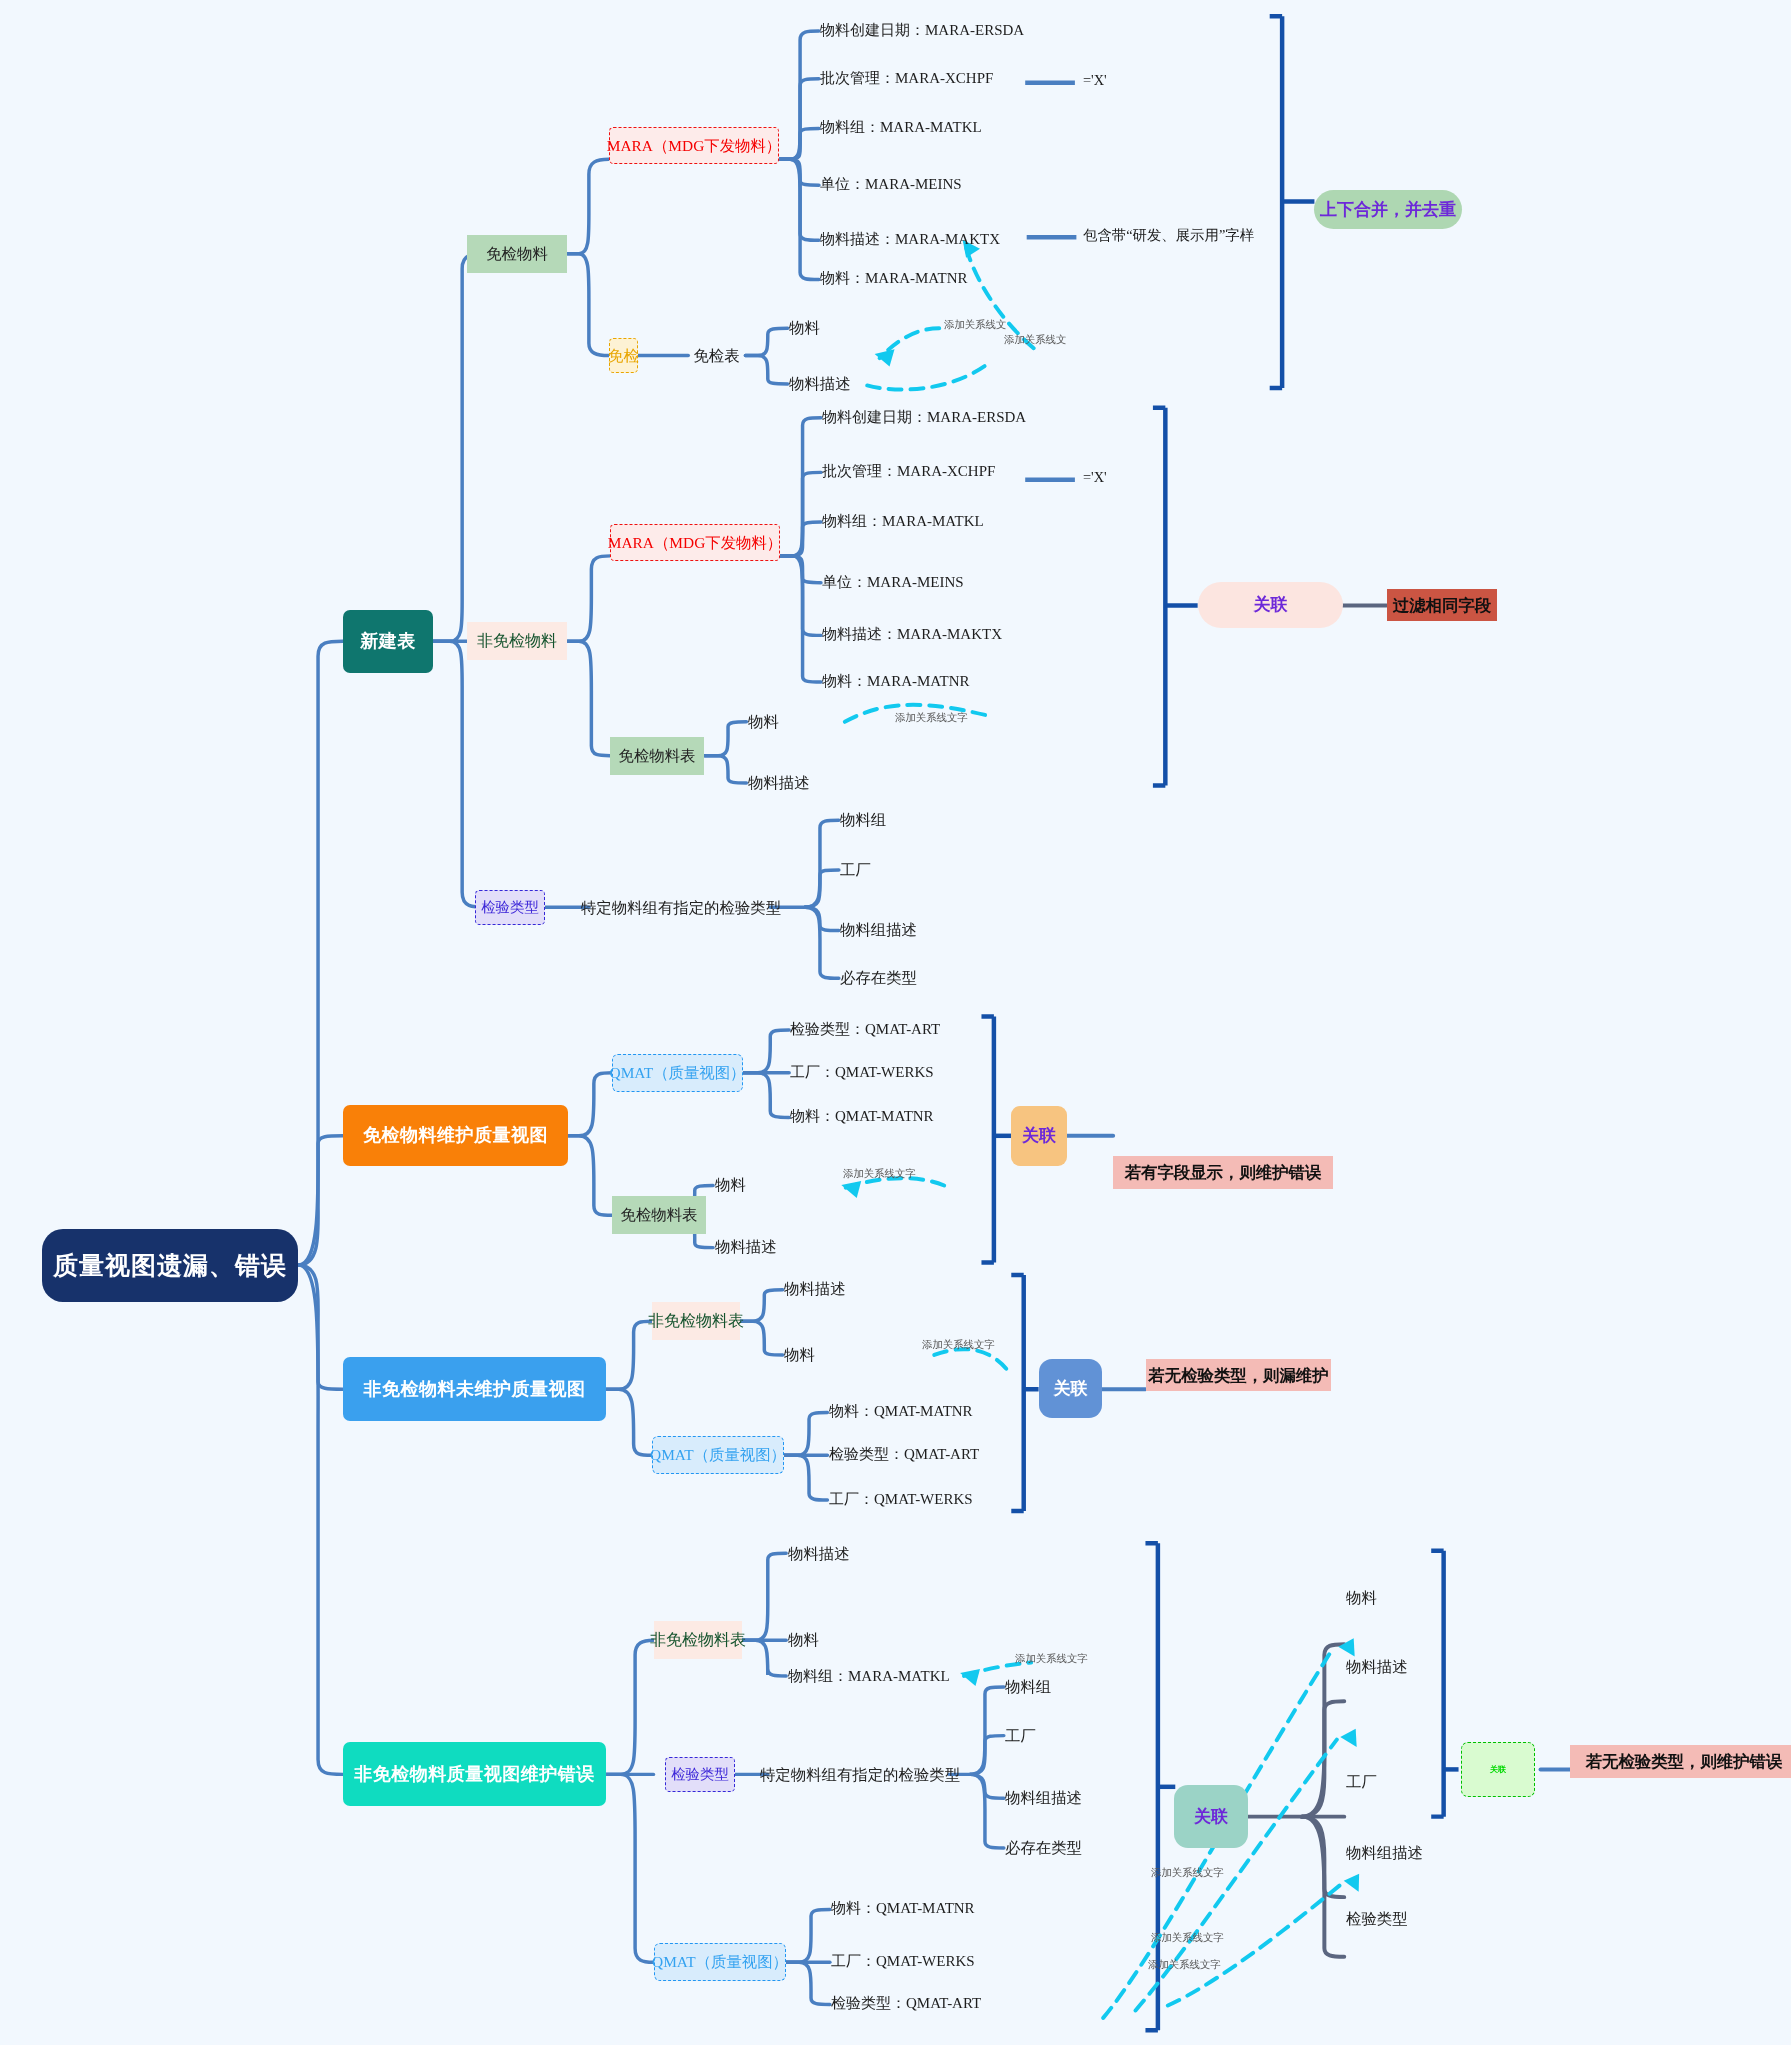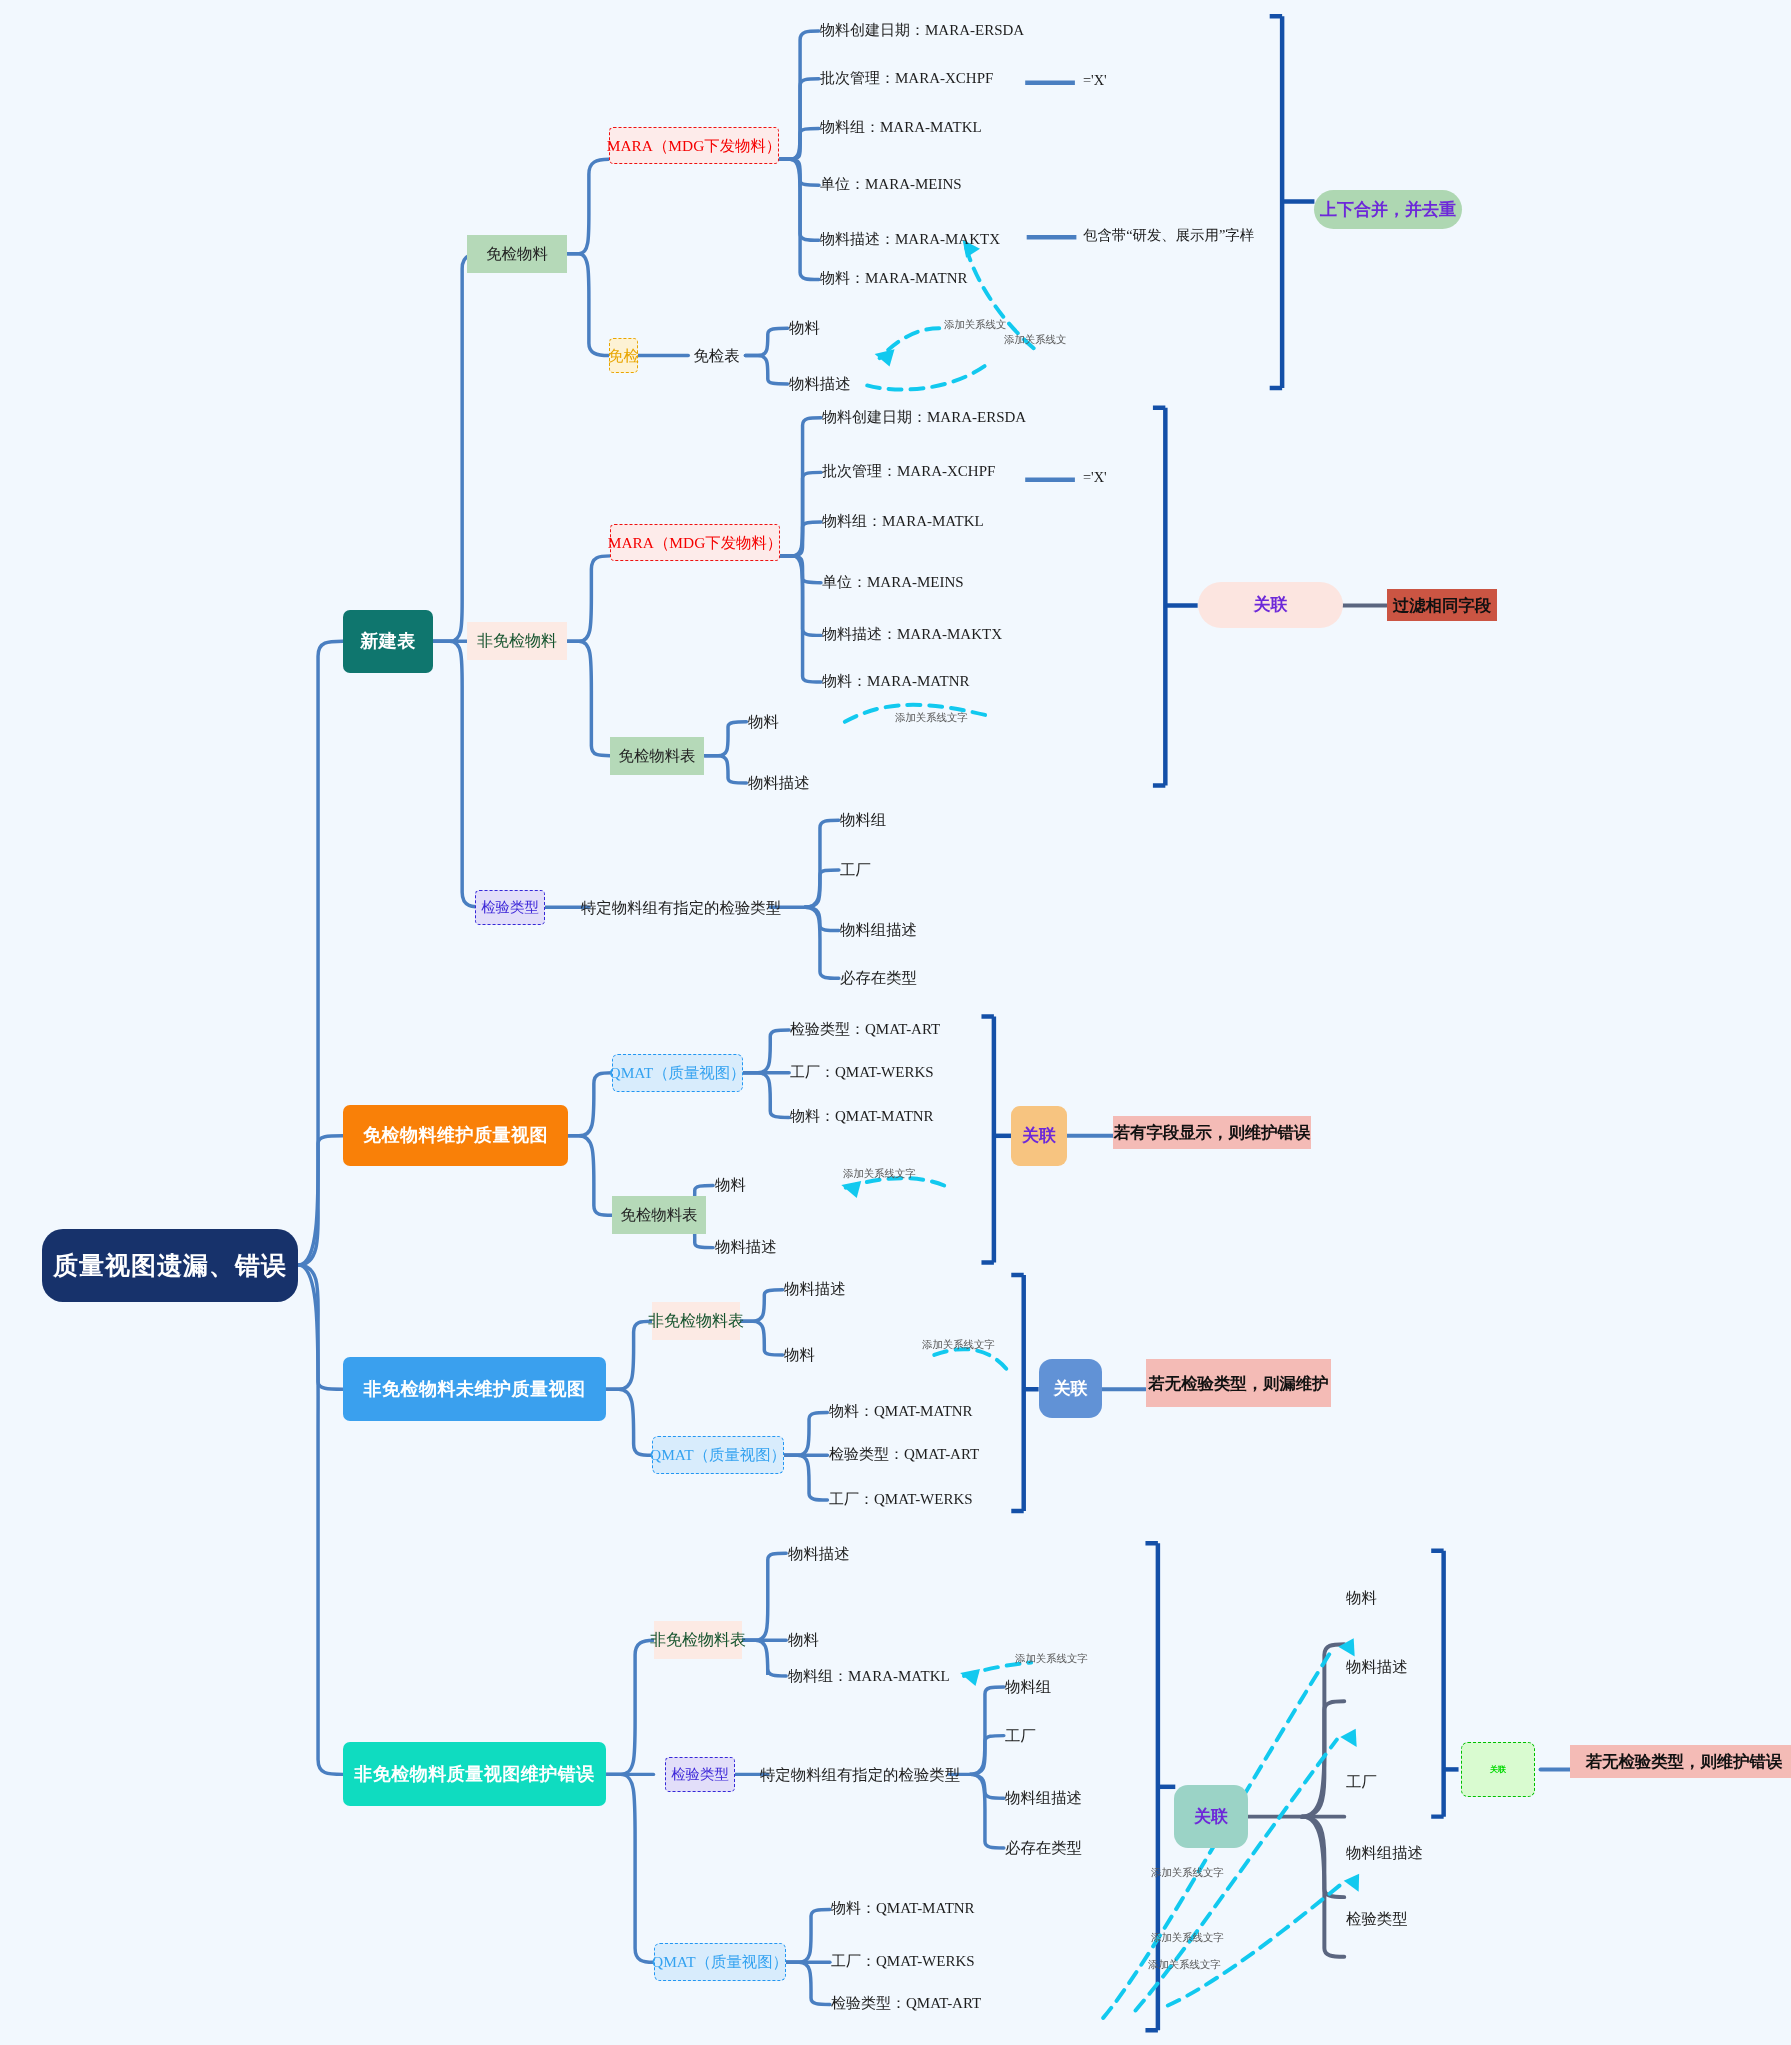--- a/index.html
+++ b/index.html
@@ -274,35 +274,35 @@
   <div class="node chip-qmat" style="left:612px;top:1054px;width:131px;height:38px;">QMAT（质量视图）</div>
   <div class="node leaf" style="left:790px;top:1019px;width:219px;height:22px;">检验类型：QMAT-ART</div>
   <div class="node leaf" style="left:790px;top:1062px;width:219px;height:22px;">工厂：QMAT-WERKS</div>
   <div class="node leaf" style="left:790px;top:1106px;width:219px;height:22px;">物料：QMAT-MATNR</div>
 
   <div class="node chip-green" style="left:612px;top:1196px;width:94px;height:38px;">免检物料表</div>
   <div class="node plain leaf-cn" style="left:715px;top:1173px;width:65px;height:24px;justify-content:flex-start;">物料</div>
   <div class="node plain leaf-cn" style="left:715px;top:1235px;width:89px;height:24px;justify-content:flex-start;">物料描述</div>
 
   <div class="node pill pill-orange" style="left:1011px;top:1106px;width:56px;height:60px;">关联</div>
-  <div class="node tag-pink" style="left:1113px;top:1116px;width:198px;height:33px;">若有字段显示，则维护错误</div>
+  <div class="node tag-pink" style="left:1113px;top:1156px;width:220px;height:33px;">若有字段显示，则维护错误</div>
 
   <div class="node lvl1 blue" style="left:343px;top:1357px;width:263px;height:64px;">非免检物料未维护质量视图</div>
 
   <div class="node chip-pink" style="left:652px;top:1302px;width:88px;height:38px;">非免检物料表</div>
   <div class="node plain leaf-cn" style="left:784px;top:1277px;width:94px;height:24px;justify-content:flex-start;">物料描述</div>
   <div class="node plain leaf-cn" style="left:784px;top:1343px;width:65px;height:24px;justify-content:flex-start;">物料</div>
 
   <div class="node chip-qmat" style="left:652px;top:1436px;width:132px;height:38px;">QMAT（质量视图）</div>
   <div class="node leaf" style="left:829px;top:1401px;width:219px;height:22px;">物料：QMAT-MATNR</div>
   <div class="node leaf" style="left:829px;top:1444px;width:219px;height:22px;">检验类型：QMAT-ART</div>
   <div class="node leaf" style="left:829px;top:1489px;width:219px;height:22px;">工厂：QMAT-WERKS</div>
 
   <div class="node pill pill-blue" style="left:1039px;top:1359px;width:63px;height:59px;">关联</div>
-  <div class="node tag-pink" style="left:1146px;top:1359px;width:185px;height:48px;">若无检验类型，则漏维护</div>
+  <div class="node tag-pink" style="left:1146px;top:1359px;width:185px;height:32px;">若无检验类型，则漏维护</div>
 
   <div class="node lvl1 teal" style="left:343px;top:1742px;width:263px;height:64px;">非免检物料质量视图维护错误</div>
 
   <div class="node chip-pink" style="left:654px;top:1621px;width:88px;height:38px;">非免检物料表</div>
   <div class="node plain leaf-cn" style="left:788px;top:1542px;width:94px;height:24px;justify-content:flex-start;">物料描述</div>
   <div class="node plain leaf-cn" style="left:788px;top:1628px;width:65px;height:24px;justify-content:flex-start;">物料</div>
   <div class="node leaf" style="left:788px;top:1665px;width:209px;height:24px;">物料组：MARA-MATKL</div>
 
   <div class="node chip-jianyan" style="left:665px;top:1757px;width:70px;height:35px;">检验类型</div>
   <div class="node plain leaf-cn" style="left:768px;top:1762px;width:184px;height:25px;">特定物料组有指定的检验类型</div>

